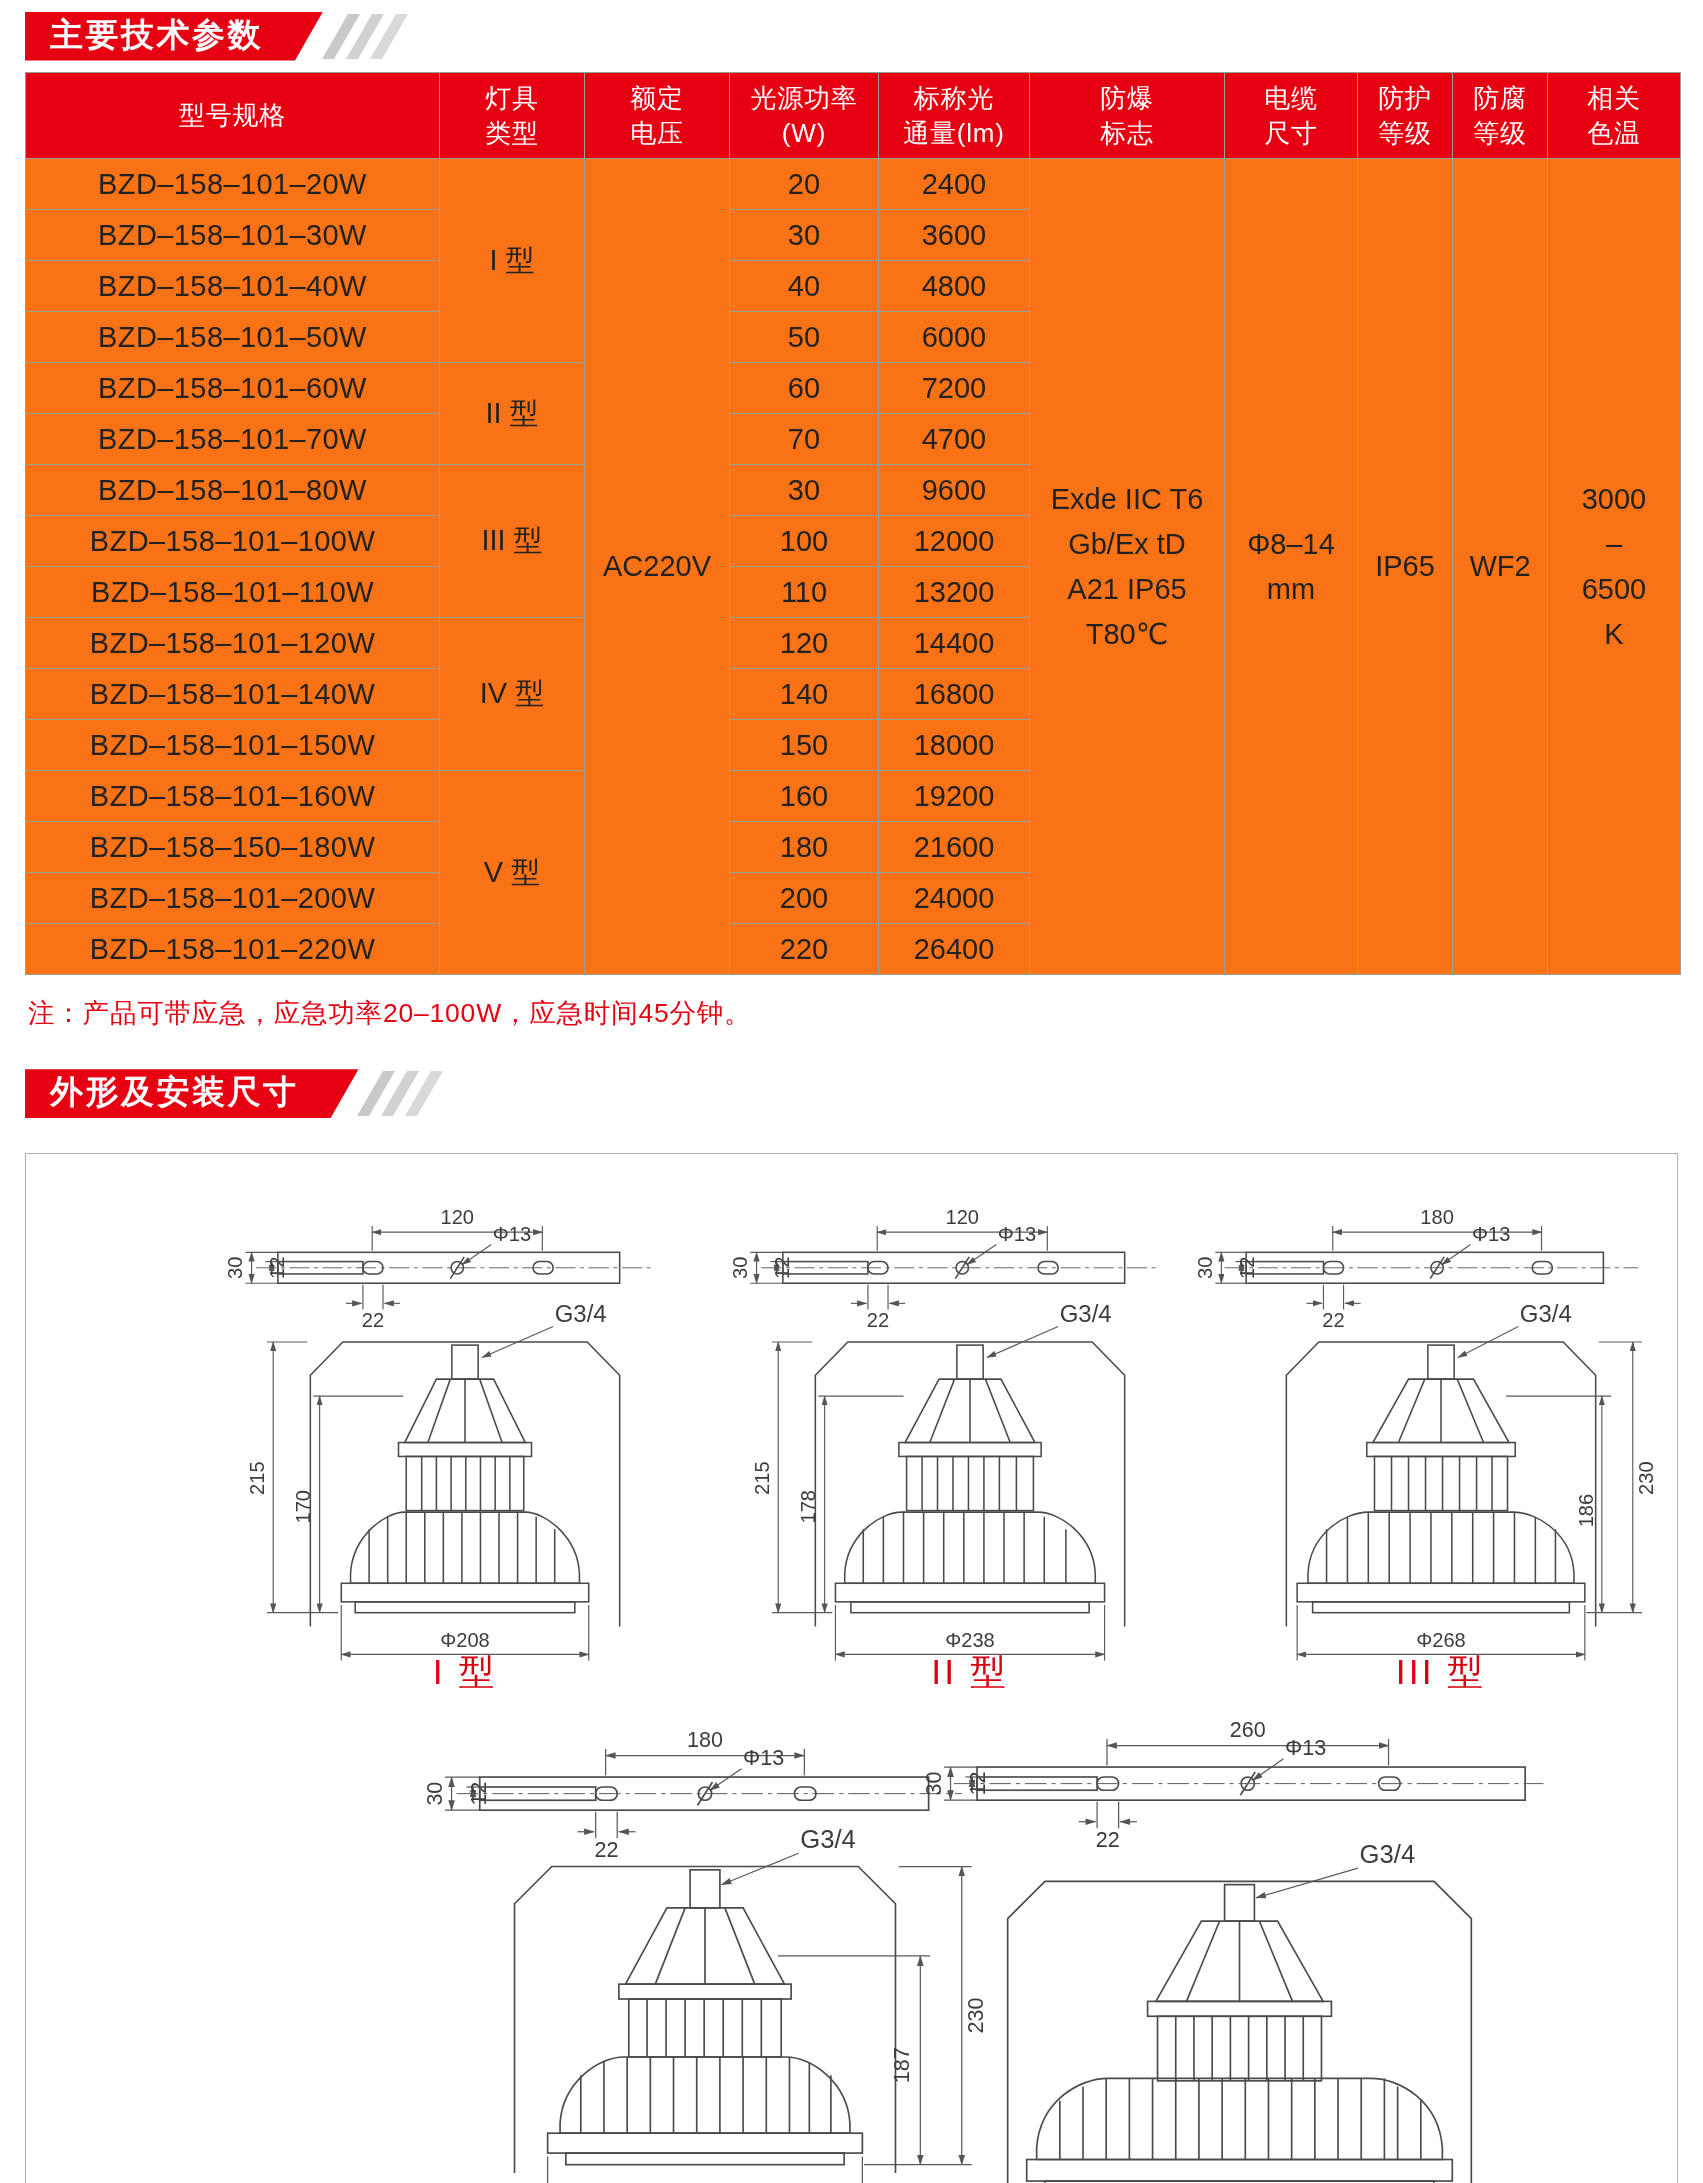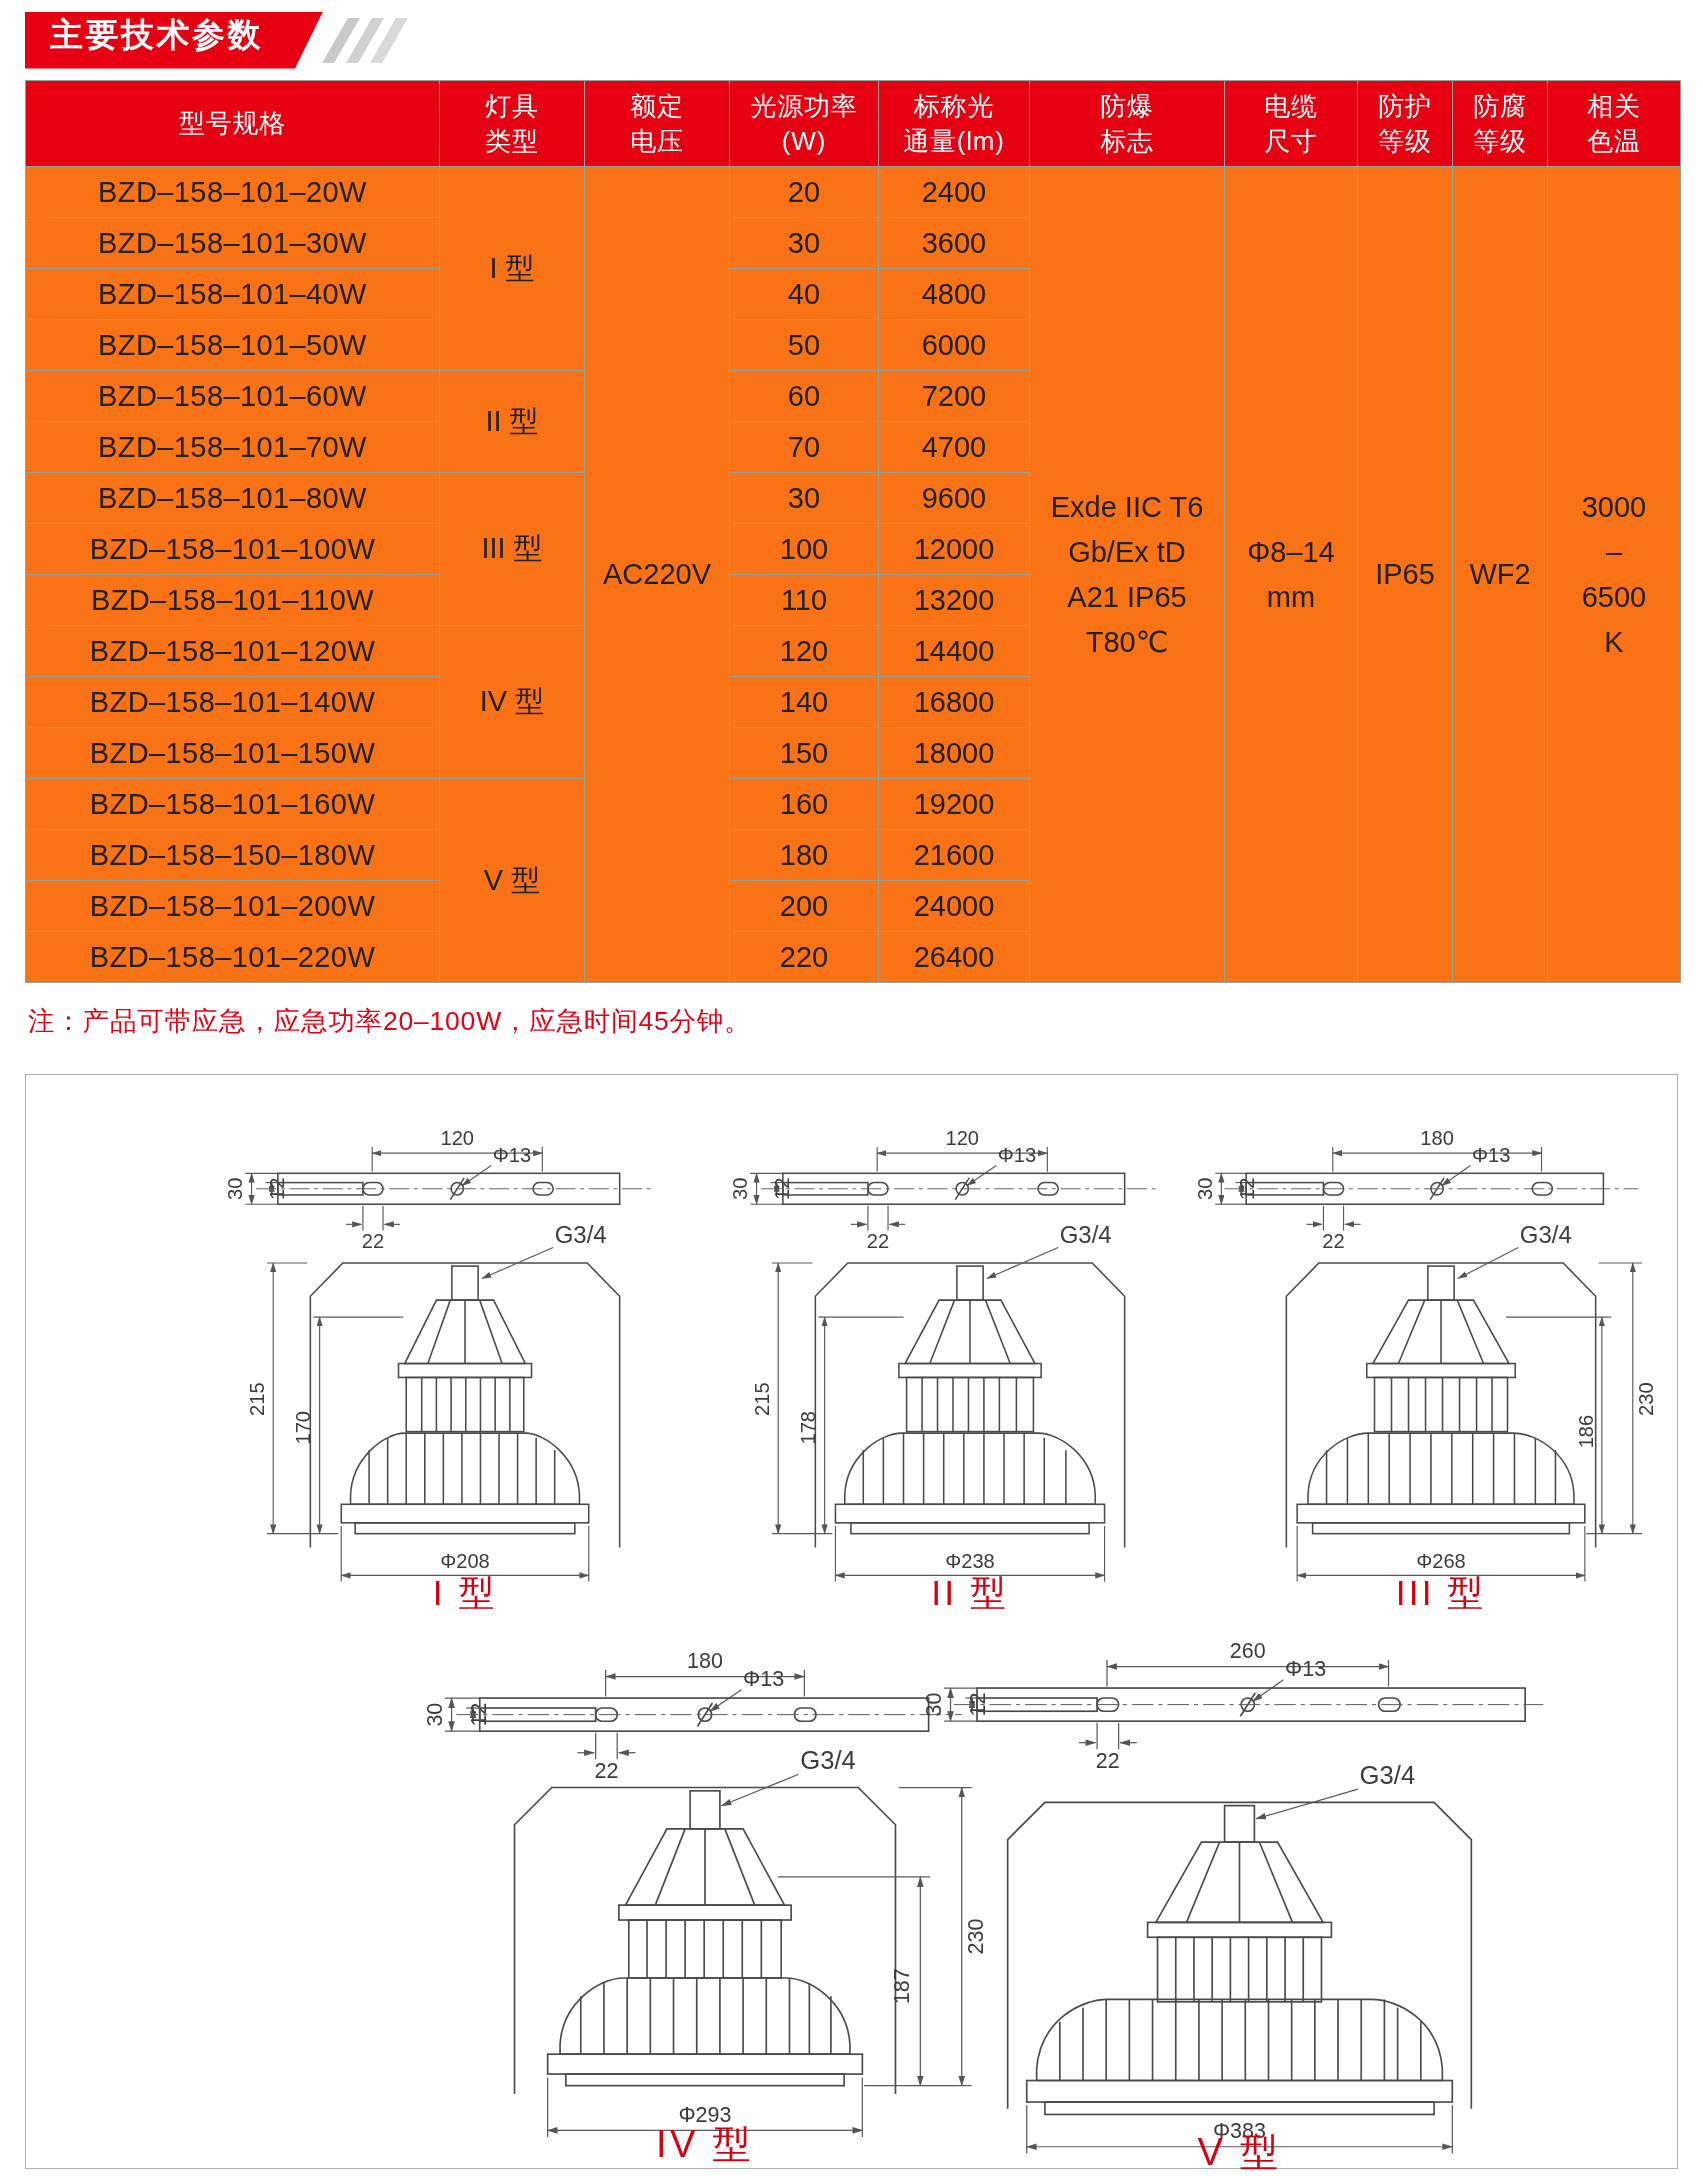--- a/index.html
+++ b/index.html
@@ -3,21 +3,21 @@
 <meta charset="utf-8">
 <style>
   html,body{margin:0;padding:0;background:#fff;}
   body{font-family:"Liberation Sans","DejaVu Sans",sans-serif;width:1704px;}
   .page{width:1704px;min-height:2183px;background:#fff;position:relative;}
 
   
   .banner-wrap{display:flex;align-items:center;padding-left:25px;margin:0;}
   .banner-wrap.first{padding-top:11.6px;}
   .banner{background:#e60012;color:#fff;font-size:33px;font-weight:bold;letter-spacing:2.5px;
-          line-height:45px;height:45px;padding:0 60px 12px 25px;display:inline-block;
+          line-height:45px;height:45px;padding:0 60px 4px 25px;display:inline-block;
           clip-path:polygon(0 0,100% 0,calc(100% - 28px) 100%,0 100%);}
   .slash{display:inline-block;width:12.4px;height:45px;background:#c9c9c9;transform:skewX(-30deg);margin-left:11.6px;}
   .slash.s2{opacity:.85}.slash.s3{opacity:.7}
 
   
   table.spec{border-collapse:collapse;table-layout:fixed;width:1654px;margin:11.6px 0 0 25px;background:#f97316;}
   table.spec th,table.spec td{border:1.7px solid #93a39a;text-align:center;vertical-align:middle;overflow:hidden;}
   table.spec th{background:#e60012;color:#fff;font-size:26px;font-weight:normal;height:83px;line-height:1.35;letter-spacing:0.8px;}
   table.spec td{font-size:29px;color:#222;height:48px;}
   td.model{letter-spacing:0.4px;}
@@ -202,20 +202,26 @@
       <tr>
           <td class="model">BZD–158–101–220W</td>
           <td>220</td>
           <td>26400</td>
         </tr>
     </tbody>
   </table>
 
   <p class="note">注：产品可带应急，应急功率20–100W，应急时间45分钟。</p>
 
+  <div class="banner-wrap" style="margin-top:38px">
+    <div class="banner">外形及安装尺寸</div>
+    <span class="slash s1"></span>
+    <span class="slash s2"></span>
+    <span class="slash s3"></span>
+  </div>
 
   <div class="panel">
     <svg width="0" height="0" style="position:absolute">
       <defs>
         <marker id="arr" markerWidth="13" markerHeight="10" refX="12" refY="4" orient="auto-start-reverse" markerUnits="userSpaceOnUse">
           <path d="M0,0 L13,4 L0,8 Z" fill="#555"></path>
         </marker>
       </defs>
     </svg>
 

